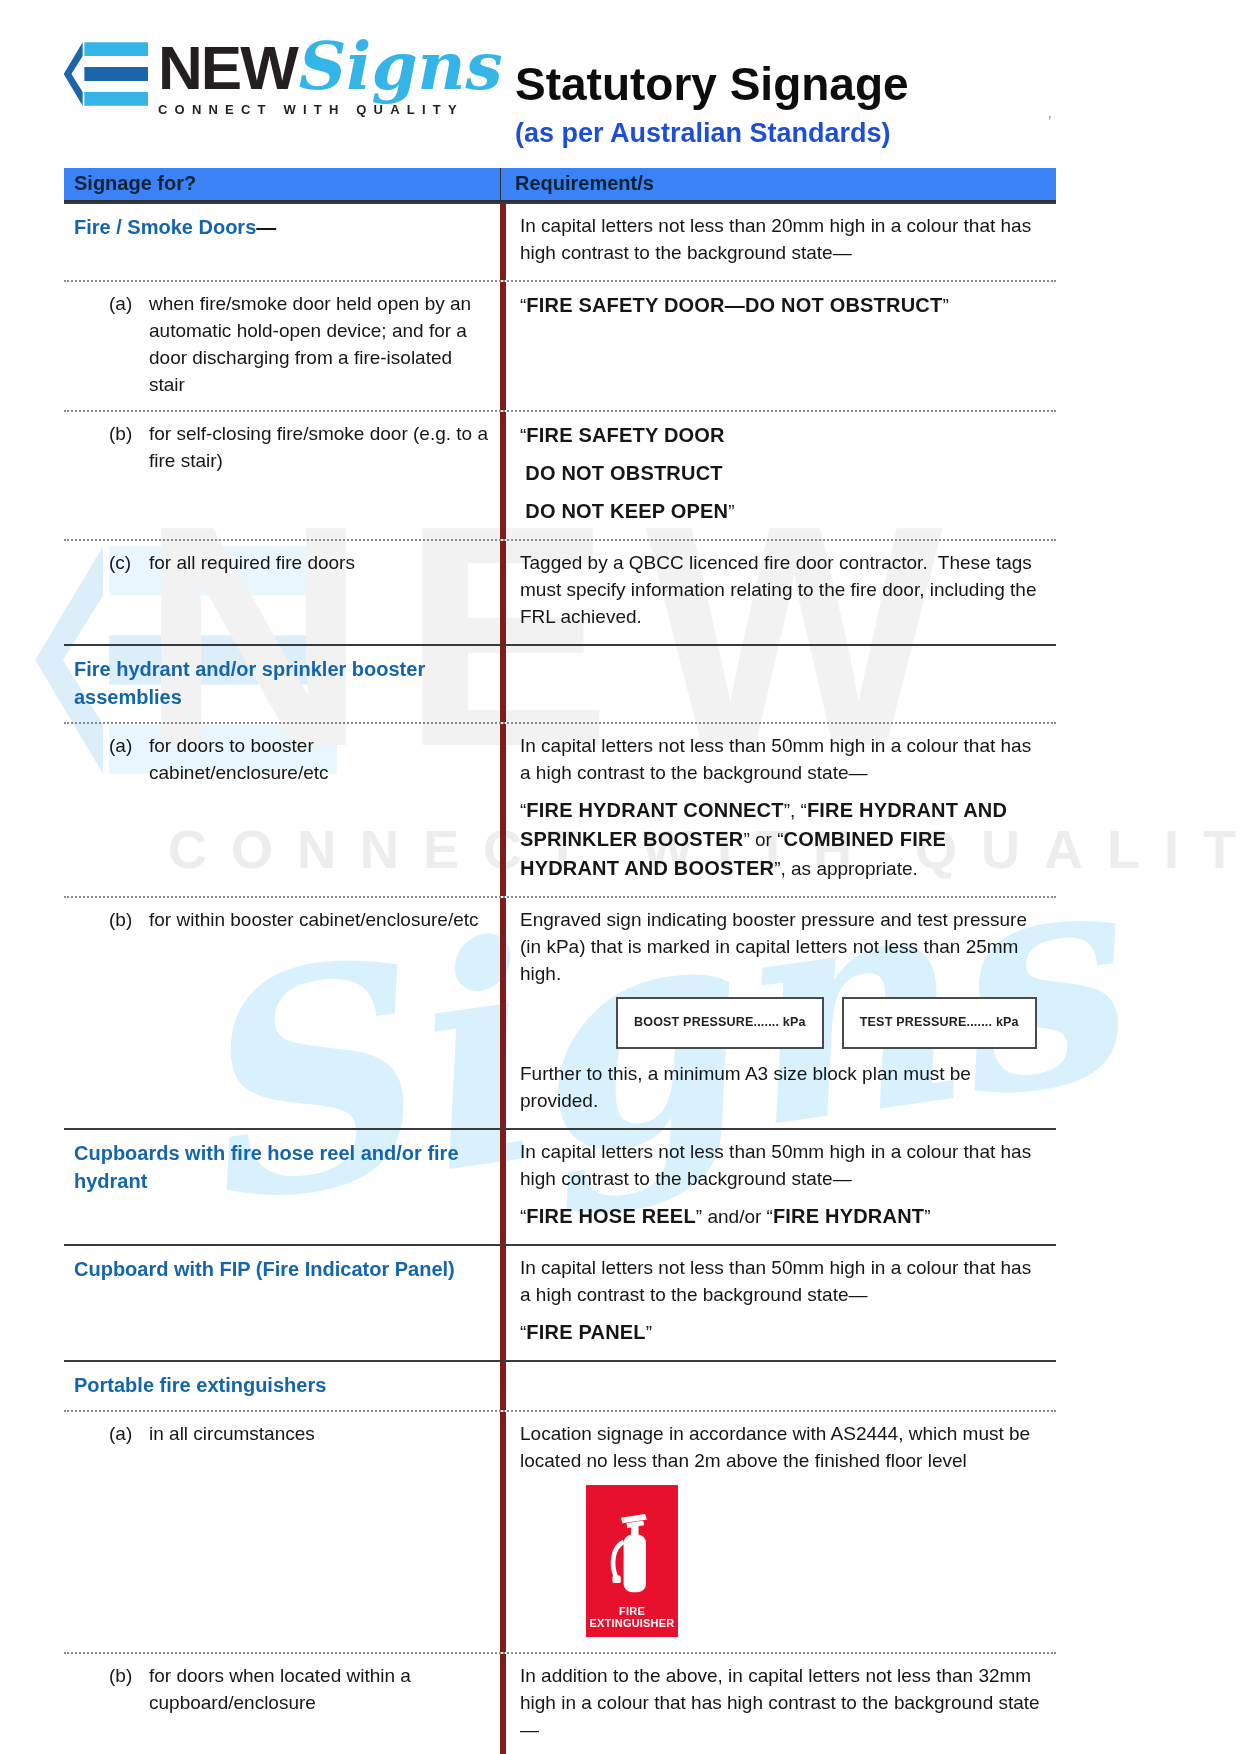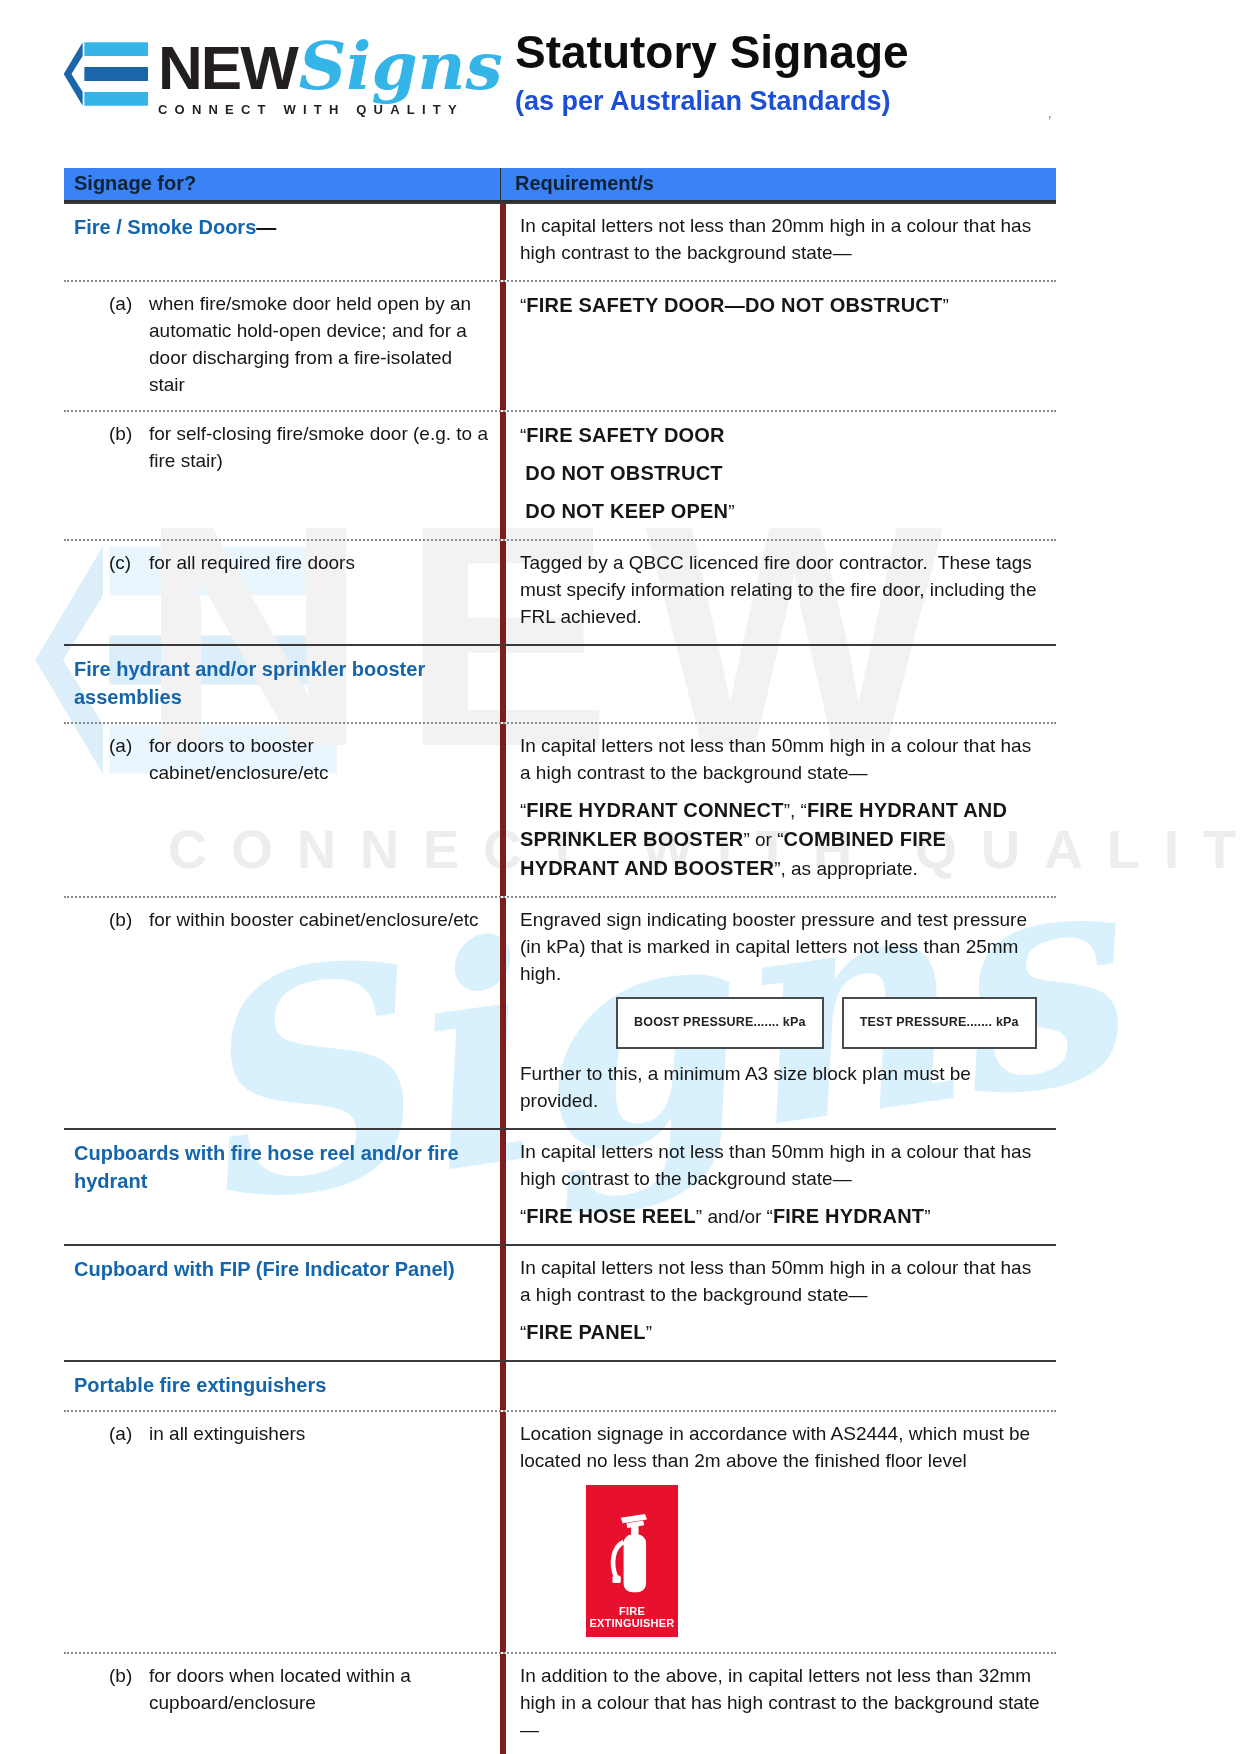--- a/index.html
+++ b/index.html
@@ -18,21 +18,21 @@
           font-family:"DejaVu Serif",serif;color:#d9f1fc;transform:rotate(-8deg);}
   
   .doc-header{position:absolute;left:0;top:0;width:100%;z-index:2;}
   .logo{position:absolute;left:62px;top:40px;display:flex;align-items:flex-start;}
   .logo-text{margin-left:10px;}
   .logo-line1{display:flex;align-items:flex-start;line-height:1;}
   .logo-new{font-size:62px;font-weight:800;letter-spacing:-2px;color:#231f20;line-height:0.9;}
   .logo-signs{font-size:66px;font-style:italic;font-weight:700;color:#35b4e8;
               font-family:"DejaVu Serif",serif;line-height:0.8;margin-left:2px;}
   .logo-tagline{font-size:13px;font-weight:700;letter-spacing:7.2px;color:#231f20;margin-top:6px;white-space:nowrap;}
-  .title-block{position:absolute;left:515px;top:28px;}
+  .title-block{position:absolute;left:515px;top:60px;}
   .title-main{font-size:46px;font-weight:800;color:#0d0d0d;line-height:1.05;}
   .title-sub{font-size:27px;font-weight:700;color:#1d4ed8;margin-top:10px;}
   .stray{position:absolute;left:1048px;top:112px;font-size:15px;color:#888;}
   
   .sig-table{position:absolute;left:64px;top:168px;width:992px;z-index:1;}
   .thead{display:flex;background:#3b82f6;border-bottom:2px solid #2e2e2e;}
   .thead .hcell{font-size:20px;font-weight:700;color:#0d2236;padding:4px 10px 5px 10px;}
   .thead .h-left{width:436px;box-sizing:border-box;}
   .thead .h-right{flex:1;border-left:1px solid #2e2e2e;padding-left:14px;}
   .trow{display:flex;background:transparent;}
@@ -191,21 +191,21 @@
       </div>
       <div class="trow bt-solid">
         <div class="cell lcell">
           <div class="heading"><span class="b c-blue">Portable fire extinguishers</span></div>
         </div>
         <div class="cell rcell"></div>
       </div>
       <div class="trow bt-dotted">
         <div class="cell lcell item">
           <span class="marker">(a)</span>
-          <span class="itext"><span>in all extinguishers</span></span>
+          <span class="itext"><span>in all circumstances</span></span>
         </div>
         <div class="cell rcell">
           <p class="rp"><span>Location signage in accordance with AS2444, which must be located no less than 2m above the finished floor level</span></p>
   <div class="ext-sign">
     <svg width="56" height="92" viewBox="0 0 60 96">
       <rect x="21" y="26" width="24" height="62" rx="9" fill="#ffffff"></rect>
       <rect x="29" y="14" width="8" height="14" fill="#ffffff"></rect>
       <polygon points="18,8 44,4 46,10 20,14" fill="#ffffff"></polygon>
       <polygon points="24,14 42,11 43,16 25,19" fill="#ffffff"></polygon>
       <path d="M21 34 C 9 40, 7 58, 13 72" stroke="#ffffff" stroke-width="5" fill="none"></path>

